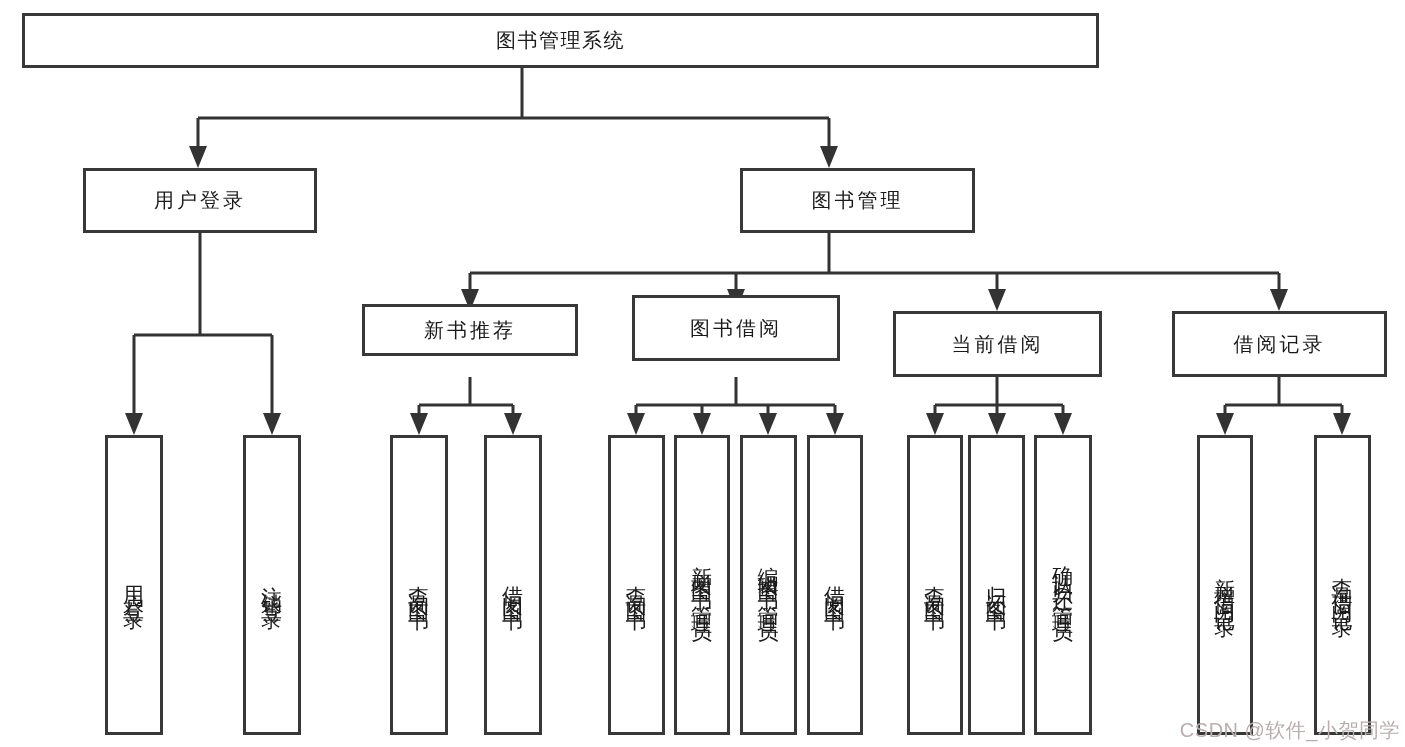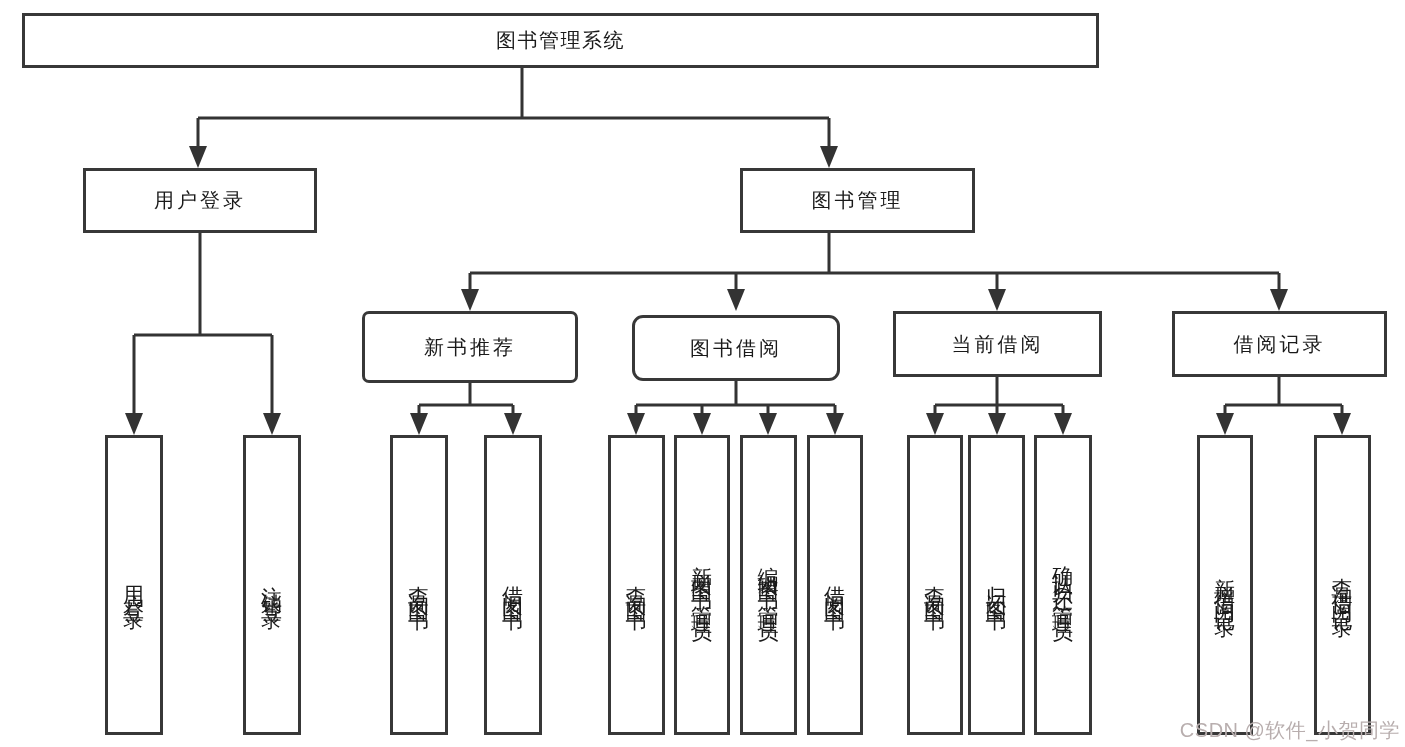--- a/index.html
+++ b/index.html
@@ -111,22 +111,22 @@
       <path class="arrowhead" d="M1216,413 H1234 L1225,435 Z"></path>
       <path class="arrowhead" d="M1333,413 H1351 L1342,435 Z"></path>
     </g>
   </svg>
 
   <div class="box root-box" style="left:22px; top:13px; width:1077px; height:55px;">图书管理系统</div>
 
   <div class="box h-box" style="left:83px; top:168px; width:234px; height:65px;">用户登录</div>
   <div class="box h-box" style="left:712px; top:168px; width:235px; height:65px;margin-left:28px;">图书管理</div>
 
-  <div class="box h-box" style="left:362px; top:311px; width:216px; height:72px;border-radius:7px;">新书推荐</div>
-  <div class="box h-box" style="left:632px; top:315px; width:208px; height:66px;border-radius:11px;">图书借阅</div>
+  <div class="box h-box" style="left:362px; top:304px; width:216px; height:52px;">新书推荐</div>
+  <div class="box h-box" style="left:632px; top:295px; width:208px; height:66px;">图书借阅</div>
   <div class="box h-box" style="left:893px; top:311px; width:209px; height:66px;">当前借阅</div>
   <div class="box h-box" style="left:1172px; top:311px; width:215px; height:66px;">借阅记录</div>
 
   <div class="box v-box" style="left:105px; top:435px; width:58px; height:300px;">用户登录</div>
   <div class="box v-box" style="left:243px; top:435px; width:58px; height:300px;">注销登录</div>
 
   <div class="box v-box" style="left:390px; top:435px; width:58px; height:300px;">查询图书</div>
   <div class="box v-box" style="left:484px; top:435px; width:58px; height:300px;">借阅图书</div>
 
   <div class="box v-box" style="left:608px; top:435px; width:57px; height:300px;">查询图书</div>

